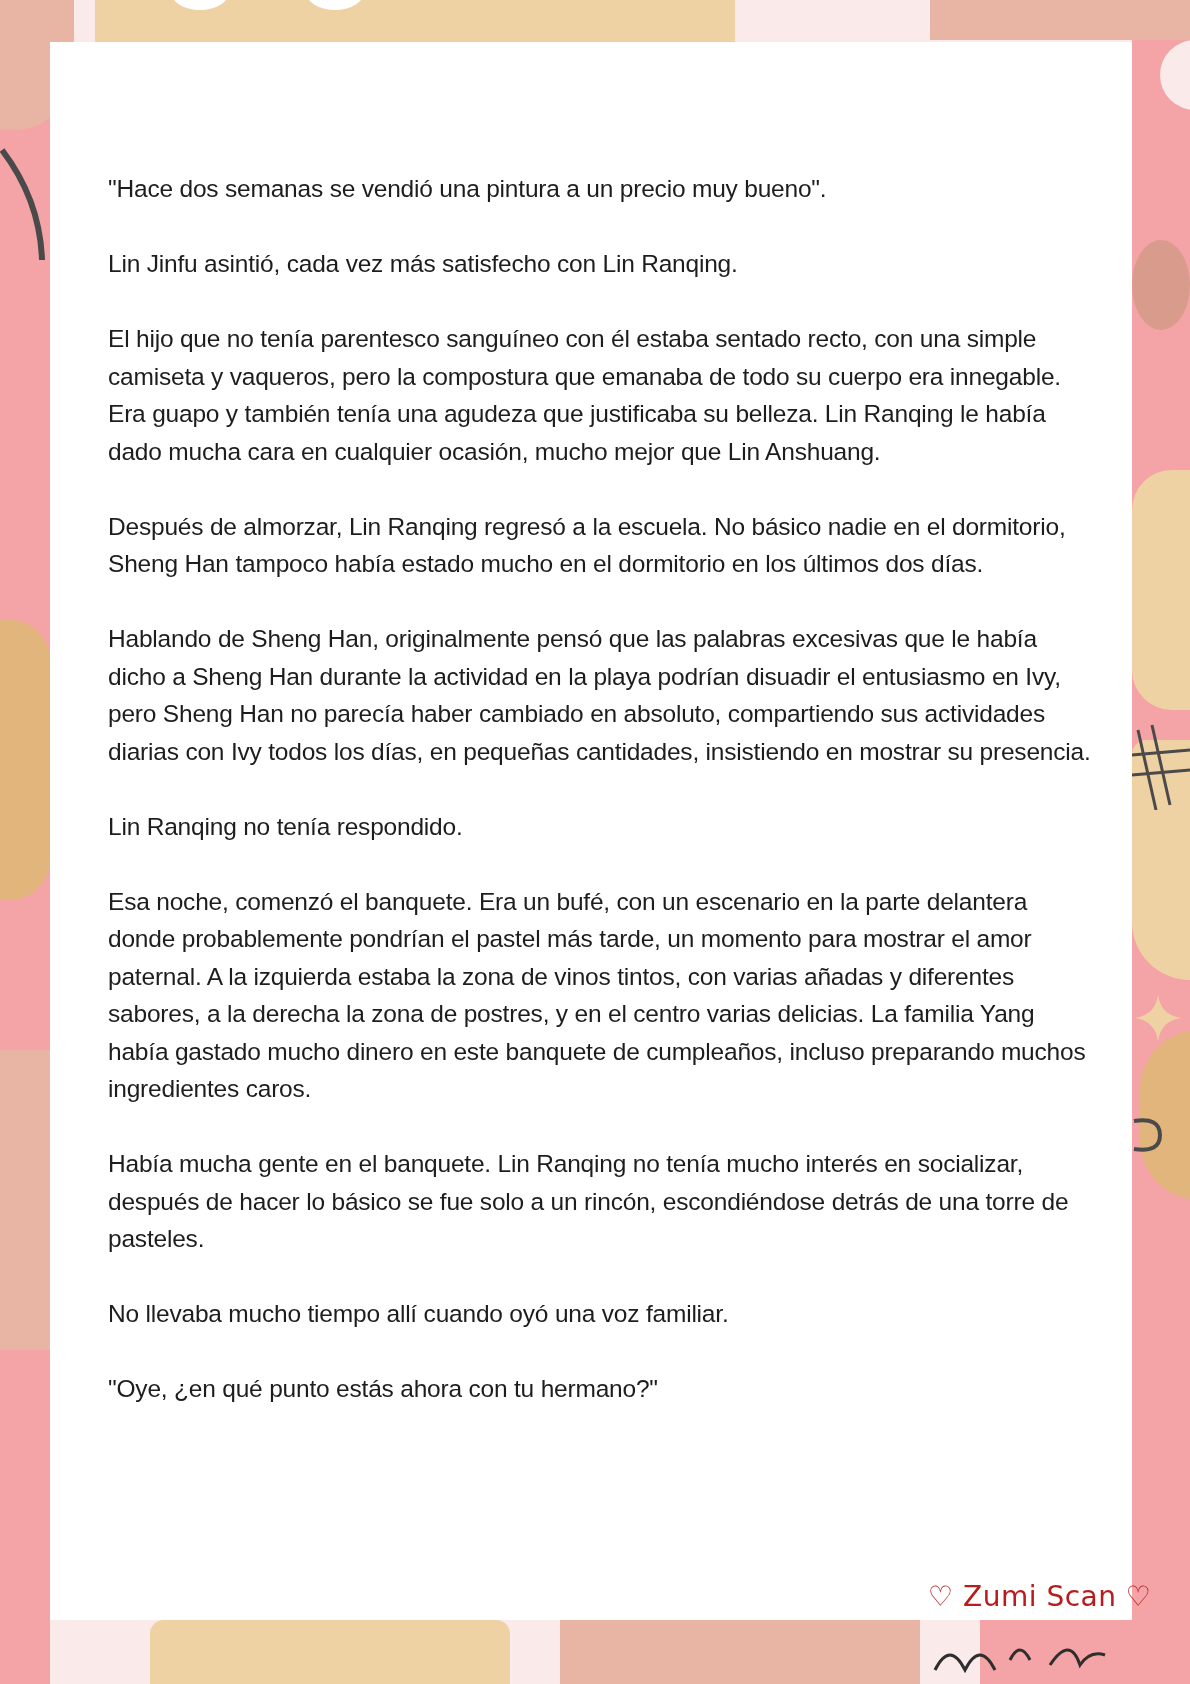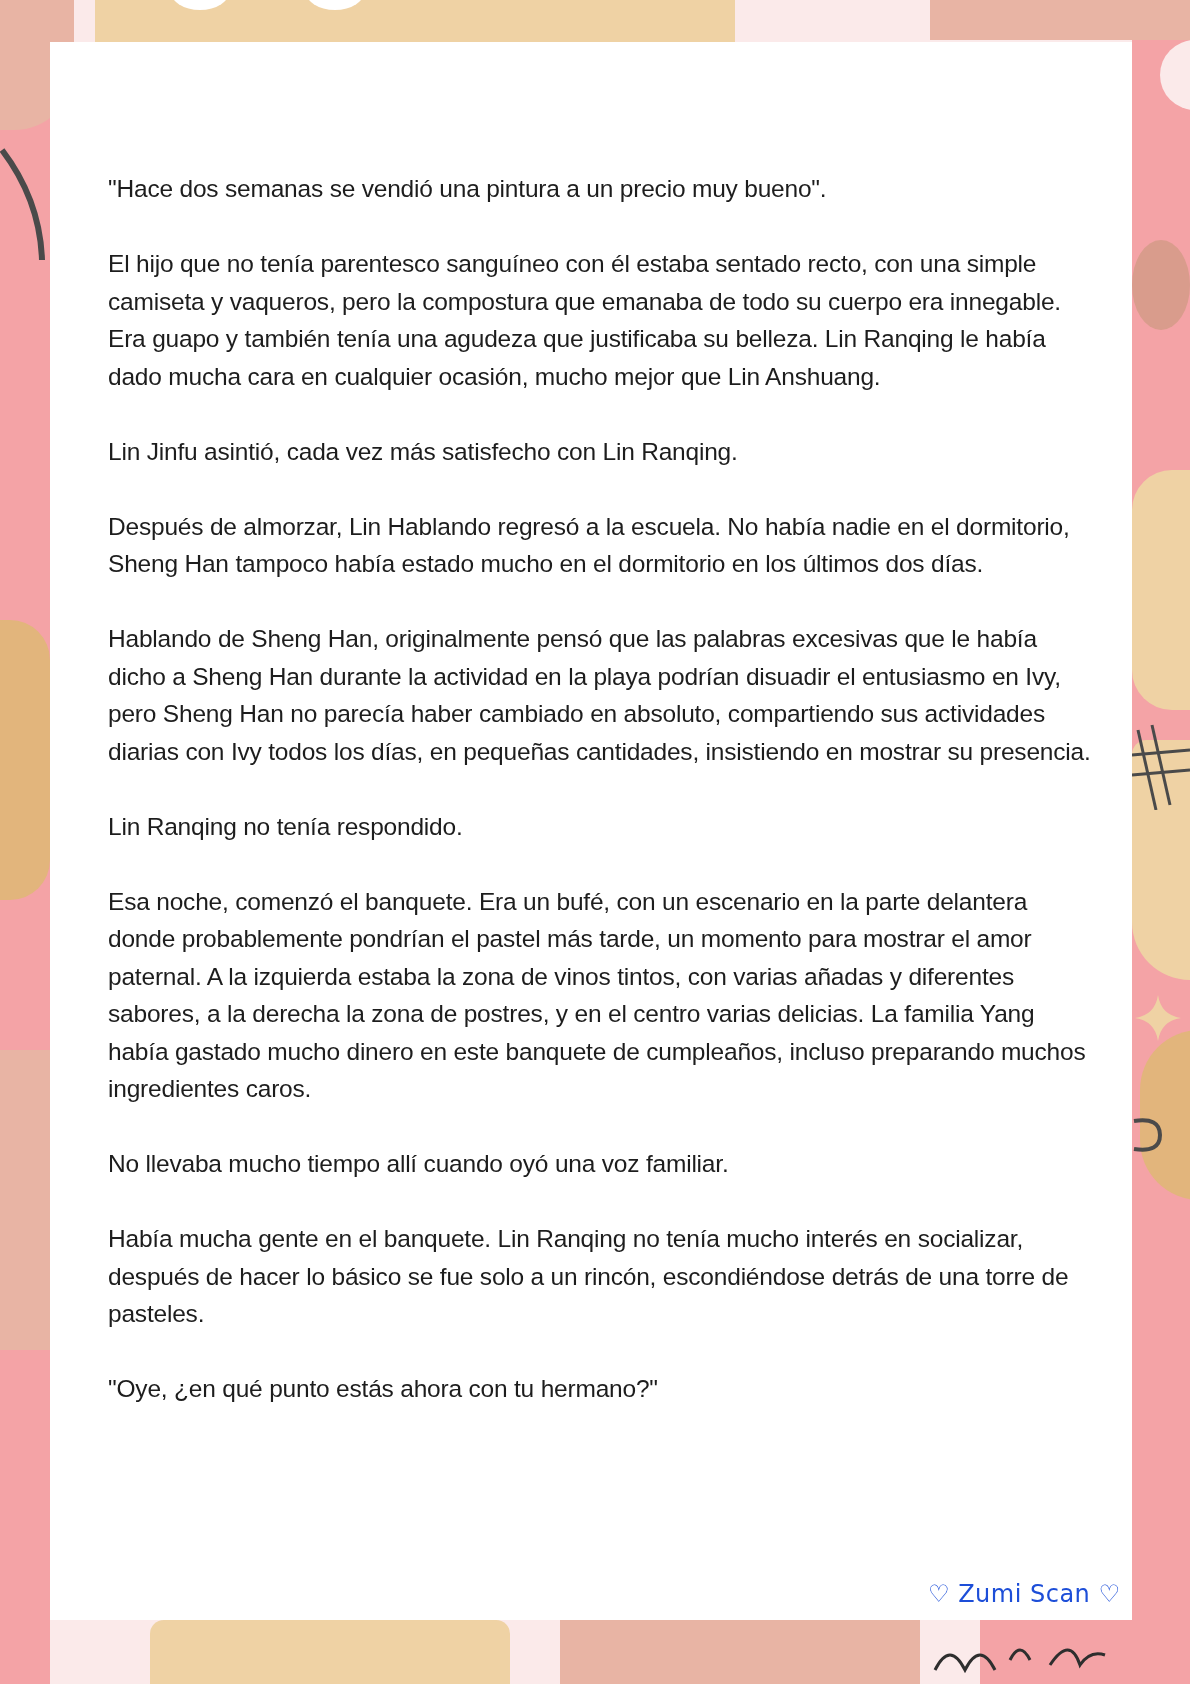--- a/index.html
+++ b/index.html
@@ -1,21 +1,21 @@
 <!DOCTYPE html>
 <html><head>
 <meta charset="utf-8">
 <style>
   html, body { margin:0; padding:0; }
   body { width:1190px; height:1684px; position:relative; overflow:hidden; background:#fbeaea; font-family:"Liberation Sans", sans-serif; }
   .deco { position:absolute; }
   .panel { position:absolute; left:50px; top:42px; width:1082px; height:1578px; background:#ffffff; }
   .content { position:absolute; left:108px; top:170px; width:985px; font-size:24.5px; line-height:37.5px; color:#1d1d1d; letter-spacing:-0.2px; }
   .content p { margin:0 0 37.5px 0; }
-  .watermark { position:absolute; left:928px; top:1580px; font-size:24px; color:#1d4ed8; font-family:"DejaVu Sans", sans-serif; letter-spacing:0.5px;text-align:center; }
+  .watermark { position:absolute; left:928px; top:1580px; font-size:28px; color:#b91c1c; font-family:"DejaVu Sans", sans-serif; letter-spacing:0.5px;text-align:center; }
 </style>
 </head>
 <body>
 
 <div class="deco" style="left:0;top:0;width:50px;height:1684px;background:#f4a3a6;"></div>
 <div class="deco" style="right:0;top:0;width:58px;height:1684px;background:#f4a3a6;"></div>
 <div class="deco" style="left:0;top:0;width:74px;height:130px;background:#e8b4a4;border-radius:0 0 60px 0;"></div>
 <div class="deco" style="left:95px;top:0;width:640px;height:44px;background:#efd2a4;"></div>
 <div class="deco" style="left:170px;top:-30px;width:60px;height:40px;background:#ffffff;border-radius:50%;"></div>
 <div class="deco" style="left:305px;top:-30px;width:60px;height:40px;background:#ffffff;border-radius:50%;"></div>
@@ -57,24 +57,24 @@
 <div class="deco" style="left:930px;top:1630px;width:180px;height:50px;">
   <svg width="180" height="50" viewBox="0 0 180 50">
       <path d="M5 40 Q20 10 35 40 Q50 10 65 40 M80 30 Q90 10 100 30 M120 35 Q140 5 150 35 Q160 20 175 25" fill="none" stroke="#2e2e2e" stroke-width="3"></path>
     </svg>
 </div>
 
 <div class="panel"></div>
 
 <div class="content">
   <p>"Hace dos semanas se vendió una pintura a un precio muy bueno".</p>
+  <p>Lin Jinfu asintió, cada vez más satisfecho con Lin Ranqing.</p>
   <p>El hijo que no tenía parentesco sanguíneo con él estaba sentado recto, con una simple camiseta y vaqueros, pero la compostura que emanaba de todo su cuerpo era innegable. Era guapo y también tenía una agudeza que justificaba su belleza. Lin Ranqing le había dado mucha cara en cualquier ocasión, mucho mejor que Lin Anshuang.</p>
-  <p>Lin Jinfu asintió, cada vez más satisfecho con Lin Ranqing.</p>
-  <p>Después de almorzar, Lin Hablando regresó a la escuela. No había nadie en el dormitorio, Sheng Han tampoco había estado mucho en el dormitorio en los últimos dos días.</p>
+  <p>Después de almorzar, Lin Ranqing regresó a la escuela. No básico nadie en el dormitorio, Sheng Han tampoco había estado mucho en el dormitorio en los últimos dos días.</p>
   <p>Hablando de Sheng Han, originalmente pensó que las palabras excesivas que le había dicho a Sheng Han durante la actividad en la playa podrían disuadir el entusiasmo en Ivy, pero Sheng Han no parecía haber cambiado en absoluto, compartiendo sus actividades diarias con Ivy todos los días, en pequeñas cantidades, insistiendo en mostrar su presencia.</p>
   <p>Lin Ranqing no tenía respondido.</p>
   <p>Esa noche, comenzó el banquete. Era un bufé, con un escenario en la parte delantera donde probablemente pondrían el pastel más tarde, un momento para mostrar el amor paternal. A la izquierda estaba la zona de vinos tintos, con varias añadas y diferentes sabores, a la derecha la zona de postres, y en el centro varias delicias. La familia Yang había gastado mucho dinero en este banquete de cumpleaños, incluso preparando muchos ingredientes caros.</p>
+  <p>Había mucha gente en el banquete. Lin Ranqing no tenía mucho interés en socializar, después de hacer lo básico se fue solo a un rincón, escondiéndose detrás de una torre de pasteles.</p>
   <p>No llevaba mucho tiempo allí cuando oyó una voz familiar.</p>
-  <p>Había mucha gente en el banquete. Lin Ranqing no tenía mucho interés en socializar, después de hacer lo básico se fue solo a un rincón, escondiéndose detrás de una torre de pasteles.</p>
   <p>"Oye, ¿en qué punto estás ahora con tu hermano?"</p>
 </div>
 
 <div class="watermark">♡ Zumi Scan ♡</div>
 
 </body></html>

